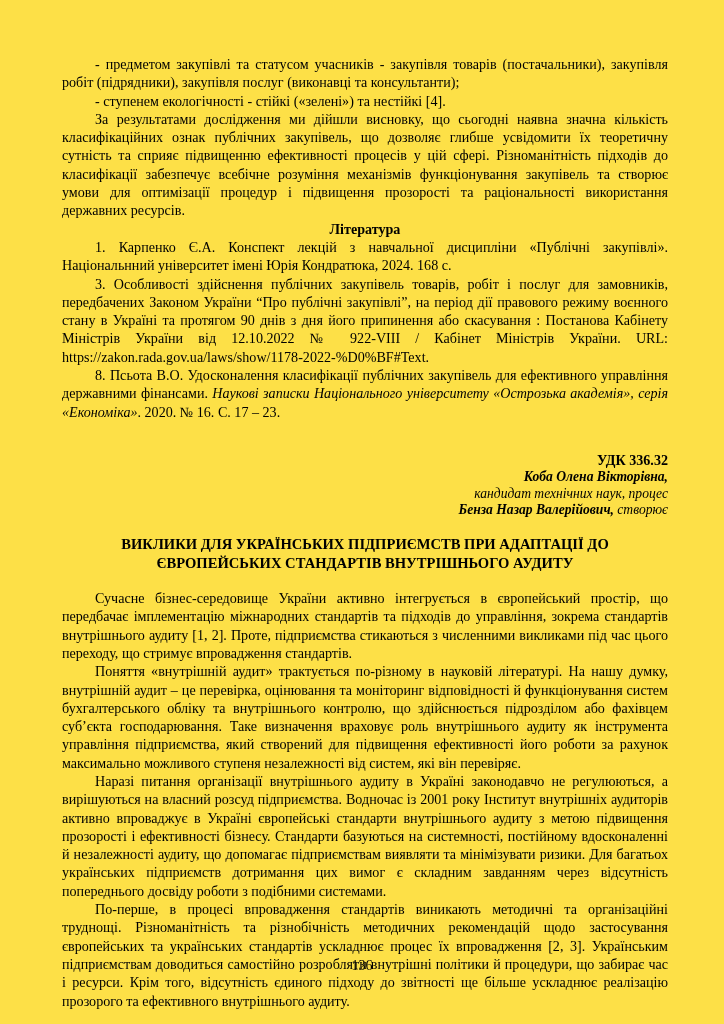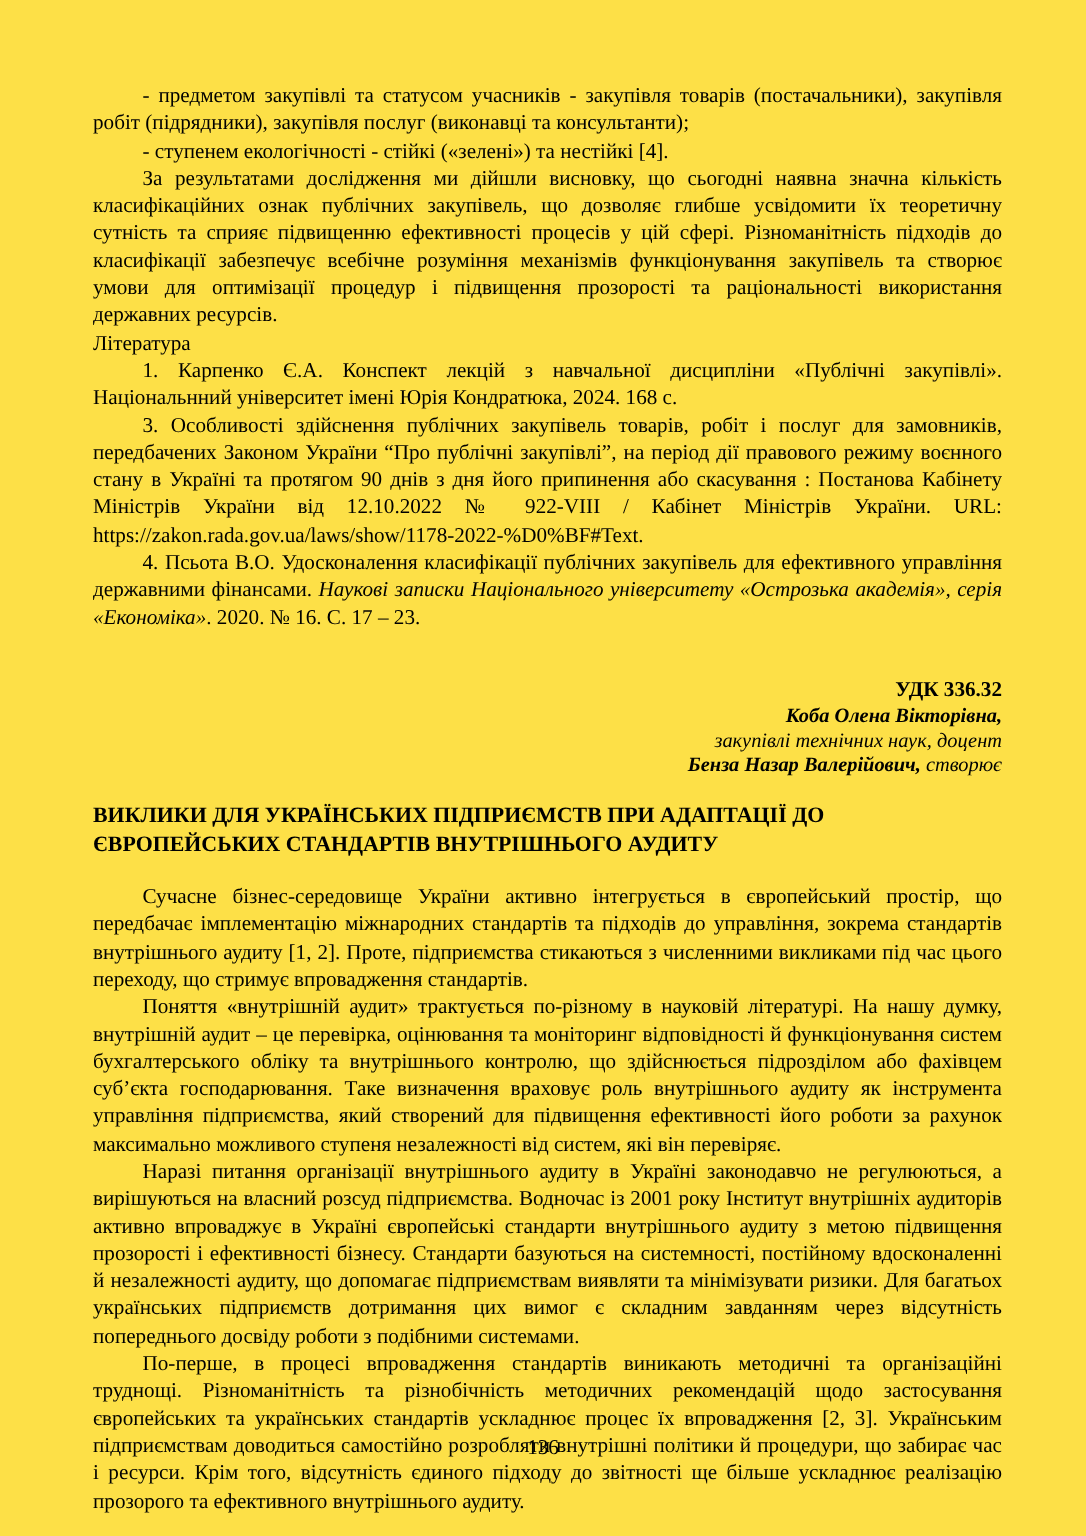--- a/index.html
+++ b/index.html
@@ -32,22 +32,22 @@
     text-align: justify;
     text-justify: inter-word;
     hyphens: none;
   }
   .indent {
     text-indent: 33px;
   }
   .ital { font-style: italic; }
 
   .heading-lit {
-    font-weight: normal;
-    text-align: left;
+    font-weight: bold;
+    text-align: center;
     text-indent: 0;
     font-size: 14.1px;
     line-height: 18.3px;
   }
   .udc {
     font-weight: bold;
     font-size: 14.1px;
     line-height: 18.3px;
     text-align: right;
     text-indent: 0;
@@ -63,21 +63,21 @@
   }
   .author-role {
     font-style: italic;
   }
   .affiliation {
     font-style: italic;
     font-size: 13.4px;
   }
   .article-title {
     font-weight: bold;
-    text-align: left;
+    text-align: center;
     font-size: 14.6px;
     line-height: 19px;
     text-indent: 0;
   }
   .spacer-md { height: 16px; }
   .spacer-xl { height: 30px; }
 
   .page-number {
     position: absolute;
     left: 0;
@@ -96,29 +96,29 @@
 
     <div class="para indent">- предметом закупівлі та статусом учасників - закупівля товарів (постачальники), закупівля робіт (підрядники), закупівля послуг (виконавці та консультанти);</div>
     <div class="para indent">- ступенем екологічності - стійкі («зелені») та нестійкі [4].</div>
 
     <div class="para indent">За результатами дослідження ми дійшли висновку, що сьогодні наявна значна кількість класифікаційних ознак публічних закупівель, що дозволяє глибше усвідомити їх теоретичну сутність та сприяє підвищенню ефективності процесів у цій сфері. Різноманітність підходів до класифікації забезпечує всебічне розуміння механізмів функціонування закупівель та створює умови для оптимізації процедур і підвищення прозорості та раціональності використання державних ресурсів.</div>
 
     <div class="heading-lit">Література</div>
 
     <div class="para indent">1. Карпенко Є.А. Конспект лекцій з навчальної дисципліни «Публічні закупівлі». Національнний університет імені Юрія Кондратюка, 2024. 168 с.</div>
     <div class="para indent">3. Особливості здійснення публічних закупівель товарів, робіт і послуг для замовників, передбачених Законом України “Про публічні закупівлі”, на період дії правового режиму воєнного стану в Україні та протягом 90 днів з дня його припинення або скасування : Постанова Кабінету Міністрів України від 12.10.2022 №  922-VIII / Кабінет Міністрів України. URL: https://zakon.rada.gov.ua/laws/show/1178-2022-%D0%BF#Text.</div>
-    <div class="para indent"><span>4. Псьота В.О. Удосконалення класифікації публічних закупівель для ефективного управління державними фінансами. </span><span class="ital">Наукові записки Національного університету «Острозька академія», серія «Економіка»</span><span>. 2020. № 16. С. 17 – 23.</span></div>
+    <div class="para indent"><span>8. Псьота В.О. Удосконалення класифікації публічних закупівель для ефективного управління державними фінансами. </span><span class="ital">Наукові записки Національного університету «Острозька академія», серія «Економіка»</span><span>. 2020. № 16. С. 17 – 23.</span></div>
 
     <div class="spacer-xl"></div>
 
     <div class="udc">УДК 336.32</div>
 
     <div class="author-block">
       <div class="author-name">Коба Олена Вікторівна,</div>
-      <div class="author-role">закупівлі технічних наук, доцент</div>
+      <div class="author-role">кандидат технічних наук, процес</div>
       <div><span class="author-name">Бенза Назар Валерійович,</span><span class="author-role"> створює</span></div>
     </div>
 
     <div class="spacer-md"></div>
 
     <div class="article-title">ВИКЛИКИ ДЛЯ УКРАЇНСЬКИХ ПІДПРИЄМСТВ ПРИ АДАПТАЦІЇ ДО ЄВРОПЕЙСЬКИХ СТАНДАРТІВ ВНУТРІШНЬОГО АУДИТУ</div>
 
     <div class="spacer-md"></div>
 
     <div class="para indent">Сучасне бізнес-середовище України активно інтегрується в європейський простір, що передбачає імплементацію міжнародних стандартів та підходів до управління, зокрема стандартів внутрішнього аудиту [1, 2]. Проте, підприємства стикаються з численними викликами під час цього переходу, що стримує впровадження стандартів.</div>

